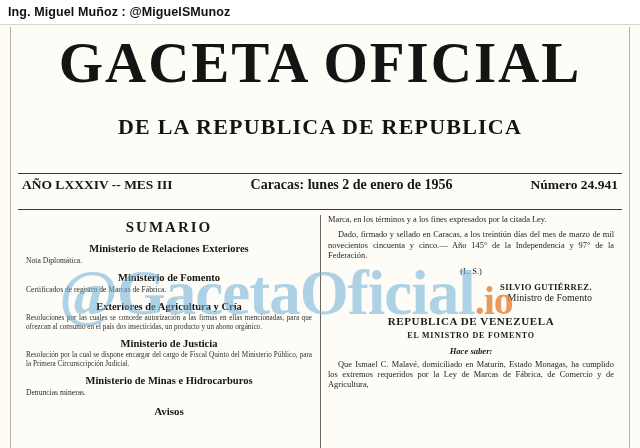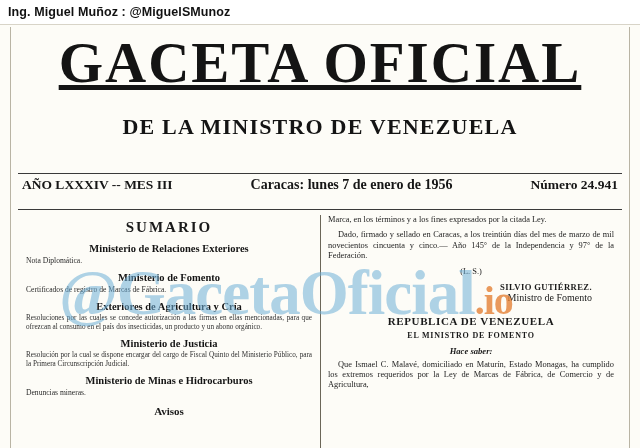--- a/index.html
+++ b/index.html
@@ -72,21 +72,20 @@
   }
   .masthead-title {
     font-family: "Liberation Serif", serif;
     font-weight: bold;
     font-size: 57px;
     line-height: 64px;
     letter-spacing: 2px;
     color: #141414;
     margin: 0;
     white-space: nowrap;
-    text-decoration: underline;
   }
   .masthead-sub {
     font-family: "Liberation Serif", serif;
     font-weight: bold;
     font-size: 22px;
     line-height: 28px;
     letter-spacing: 1.2px;
     color: #141414;
     margin: 18px 0 0 0;
     white-space: nowrap;
@@ -249,28 +248,28 @@
 
   <div class="credit-bar">
     <span class="credit-text">Ing. Miguel Muñoz : @MiguelSMunoz</span>
   </div>
 
   <div class="scan">
     <div class="paper-frame"></div>
 
     <div class="masthead">
       <div class="masthead-title">GACETA OFICIAL</div>
-      <div class="masthead-sub">DE LA MINISTRO DE VENEZUELA</div>
+      <div class="masthead-sub">DE LA REPUBLICA DE REPUBLICA</div>
     </div>
 
     <div class="rule rule-top"></div>
 
     <div class="issue-line">
       <span>AÑO LXXXIV -- MES III</span>
-      <span class="issue-center">Caracas: lunes 7 de enero de 1956</span>
+      <span class="issue-center">Caracas: lunes 2 de enero de 1956</span>
       <span>Número 24.941</span>
     </div>
 
     <div class="rule rule-bottom"></div>
 
     <div class="col-divider"></div>
 
     <div class="columns">
 
       <div class="col">

